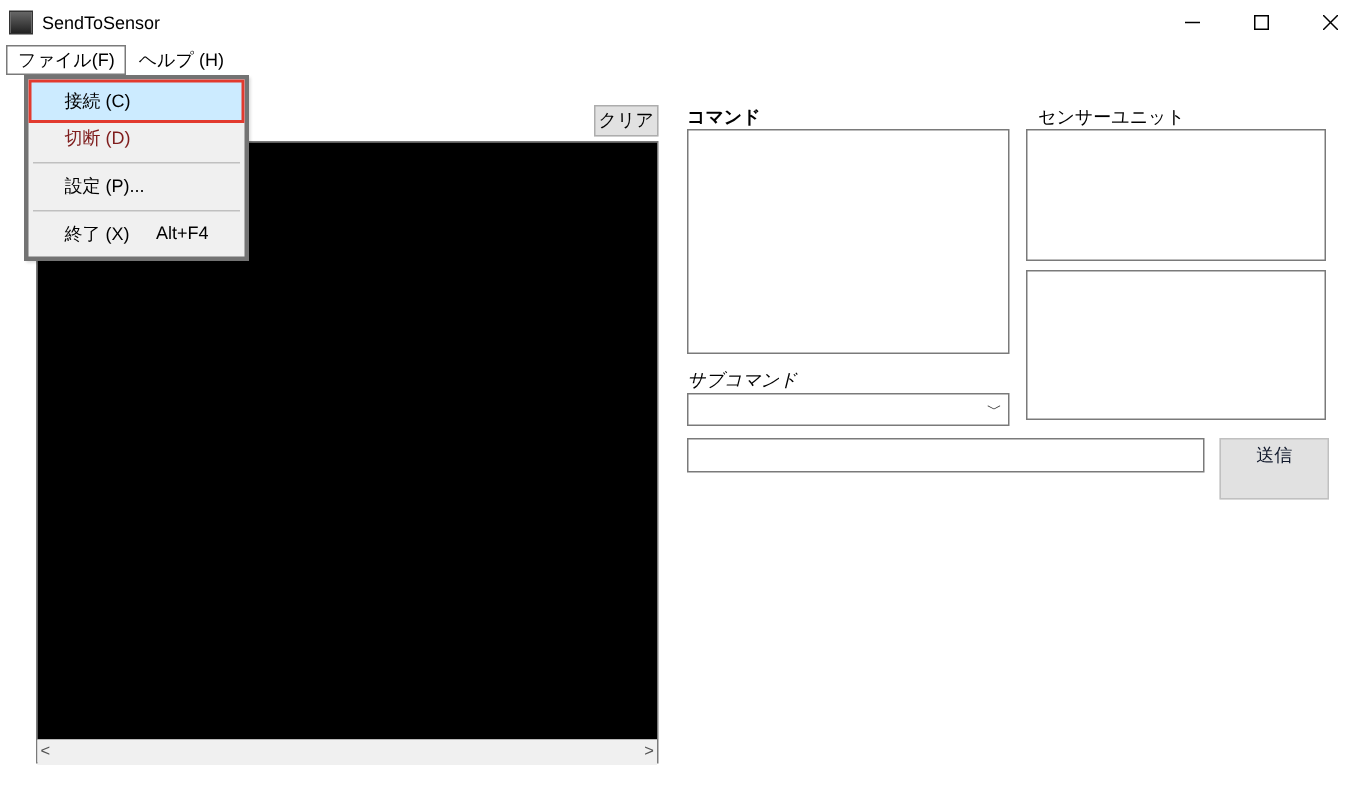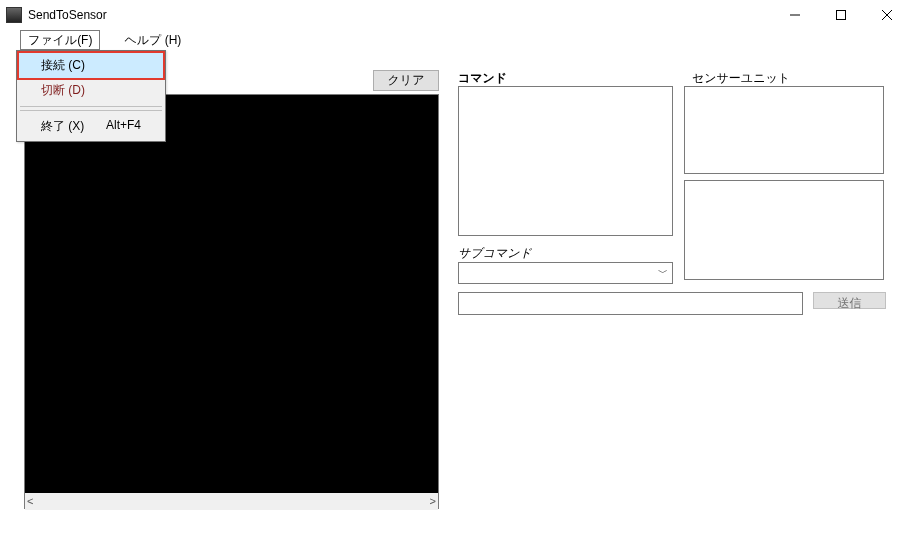--- a/index.html
+++ b/index.html
@@ -47,42 +47,41 @@
     justify-content: center;
     color: #000;
   }
   .win-btn svg { width: 10px; height: 10px; }
 
   
   .menubar {
     height: 20px;
     display: flex;
     align-items: stretch;
-    padding-left: 20px;
-    gap: 16px;
+    padding-left: 4px;
   }
   .menu-top {
     padding: 2px 8px;
     font-size: 12px;
     line-height: 16px;
   }
   .menu-top.active {
     border: 1px solid #7a7a7a;
     padding: 1px 7px;
     background: #fff;
   }
 
   
   .dropdown {
     position: absolute;
     left: 16px;
     top: 50px;
     width: 150px;
     background: #f0f0f0;
-    border: 1px solid #737373;
+    border: 3px solid #737373;
     box-shadow: 1px 1px 2px rgba(0,0,0,0.15);
     z-index: 10;
     padding: 2px;
   }
   .dd-item {
     padding: 4px 22px 4px 22px;
     font-size: 12px;
     position: relative;
     display: flex;
     justify-content: space-between;
@@ -119,21 +118,21 @@
   .left-panel {
     position: absolute;
     left: 24px;
     top: 20px;
     width: 415px;
   }
   .clear-btn {
     position: absolute;
     right: 0;
     top: 0;
-    width: 66px;
+    width: 43px;
     height: 21px;
     font-size: 12px;
     background: #e1e1e1;
     border: 1px solid #adadad;
     text-align: center;
     line-height: 19px;
   }
   .console-box {
     position: absolute;
     left: 0;
@@ -207,24 +206,24 @@
   .cmdline {
     position: absolute;
     left: 0; top: 222px;
     width: 345px; height: 23px;
     border: 1px solid #7a7a7a;
     background: #fff;
   }
   .send-btn {
     position: absolute;
     left: 355px; top: 222px;
-    width: 73px; height: 17px;
+    width: 73px; height: 41px;
     background: #e1e1e1;
     border: 1px solid #c0c0c0;
-    color: #737373;
+    color: #0f172a;
     text-align: center;
     line-height: 21px;
     font-size: 12px;
   }
 
   .cmd-label { position:absolute; left:0; top:0;font-weight:bold; }
   .sensor-label { position:absolute; left:234px; top:0; }
 </style>
 </head>
 <body>
@@ -258,20 +257,23 @@
 </div>
 
 <div class="dropdown">
   <div class="dd-item highlight">
     <span>接続 (C)</span>
   </div>
   <div class="dd-item disabled">
     <span>切断 (D)</span>
   </div>
   <div class="dd-sep"></div>
+  <div class="dd-item">
+    <span>設定 (P)...</span>
+  </div>
   <div class="dd-sep"></div>
   <div class="dd-item">
     <span>終了 (X)</span>
     <span>Alt+F4</span>
   </div>
 </div>
 
 <div class="content">
 
   <div class="left-panel">

